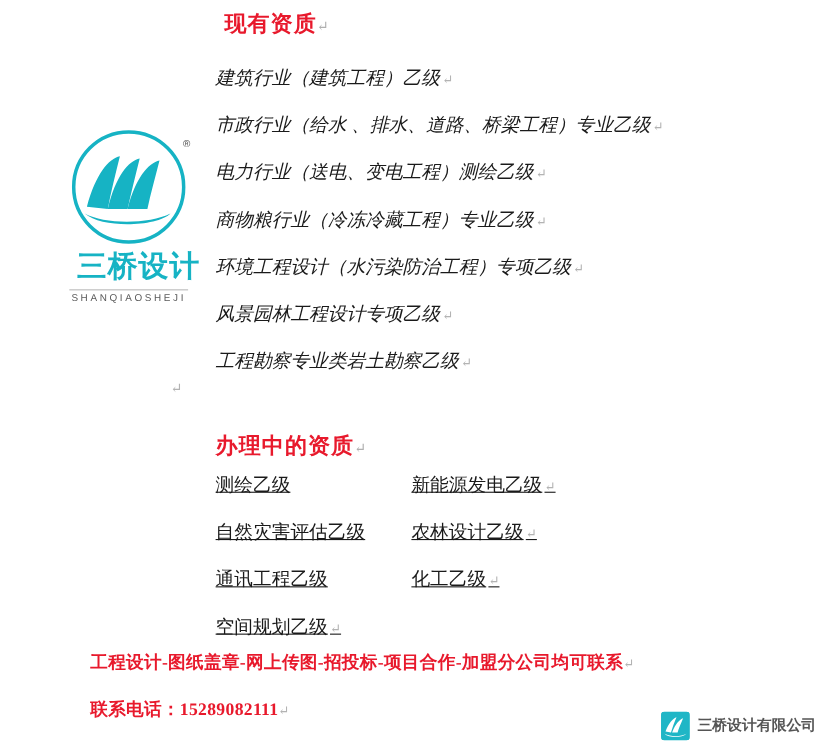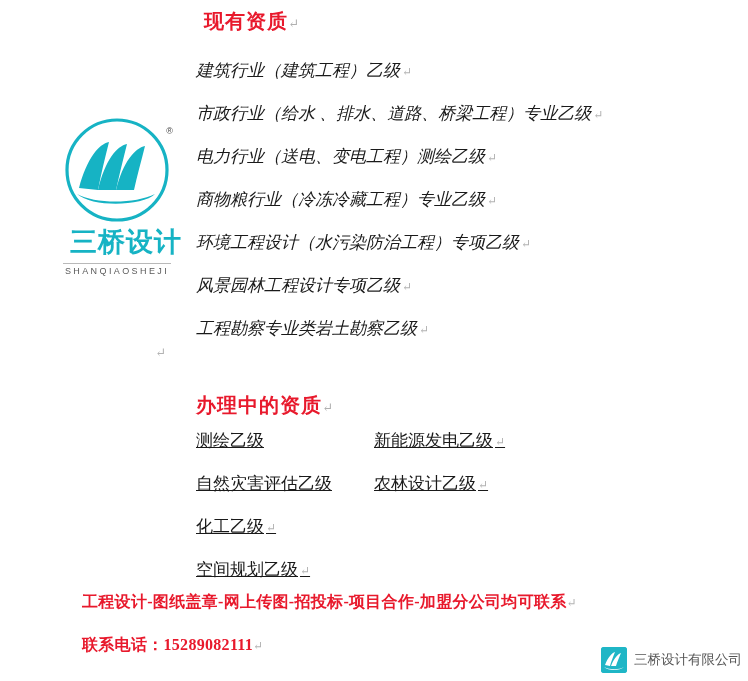--- a/index.html
+++ b/index.html
@@ -161,20 +161,21 @@
   }
 
   
   .account-bar {
     position: absolute;
     right: 6px;
     bottom: 8px;
     display: flex;
     align-items: center;
     gap: 7px;
+    font-weight: bold;
   }
   .account-avatar {
     width: 26px;
     height: 26px;
     border-radius: 3px;
     background: #1fb6c6;
     position: relative;
     overflow: hidden;
     flex: none;
   }
@@ -230,20 +231,21 @@
   <div class="proc-grid">
     <div class="proc-row">
       <div class="proc-cell left">测绘乙级</div>
       <div class="proc-cell"><span>新能源发电乙级</span><span class="mark">↵</span></div>
     </div>
     <div class="proc-row">
       <div class="proc-cell left">自然灾害评估乙级</div>
       <div class="proc-cell"><span>农林设计乙级</span><span class="mark">↵</span></div>
     </div>
     <div class="proc-row">
+      <div class="proc-cell left">通讯工程乙级</div>
       <div class="proc-cell"><span>化工乙级</span><span class="mark">↵</span></div>
     </div>
     <div class="proc-row">
       <div class="proc-cell left"><span>空间规划乙级</span><span class="mark">↵</span></div>
       <div class="proc-cell"></div>
     </div>
   </div>
 
   <div class="footer-line" id="footer-services">
     <span>工程设计-图纸盖章-网上传图-招投标-项目合作-加盟分公司均可联系</span><span class="mark">↵</span>

